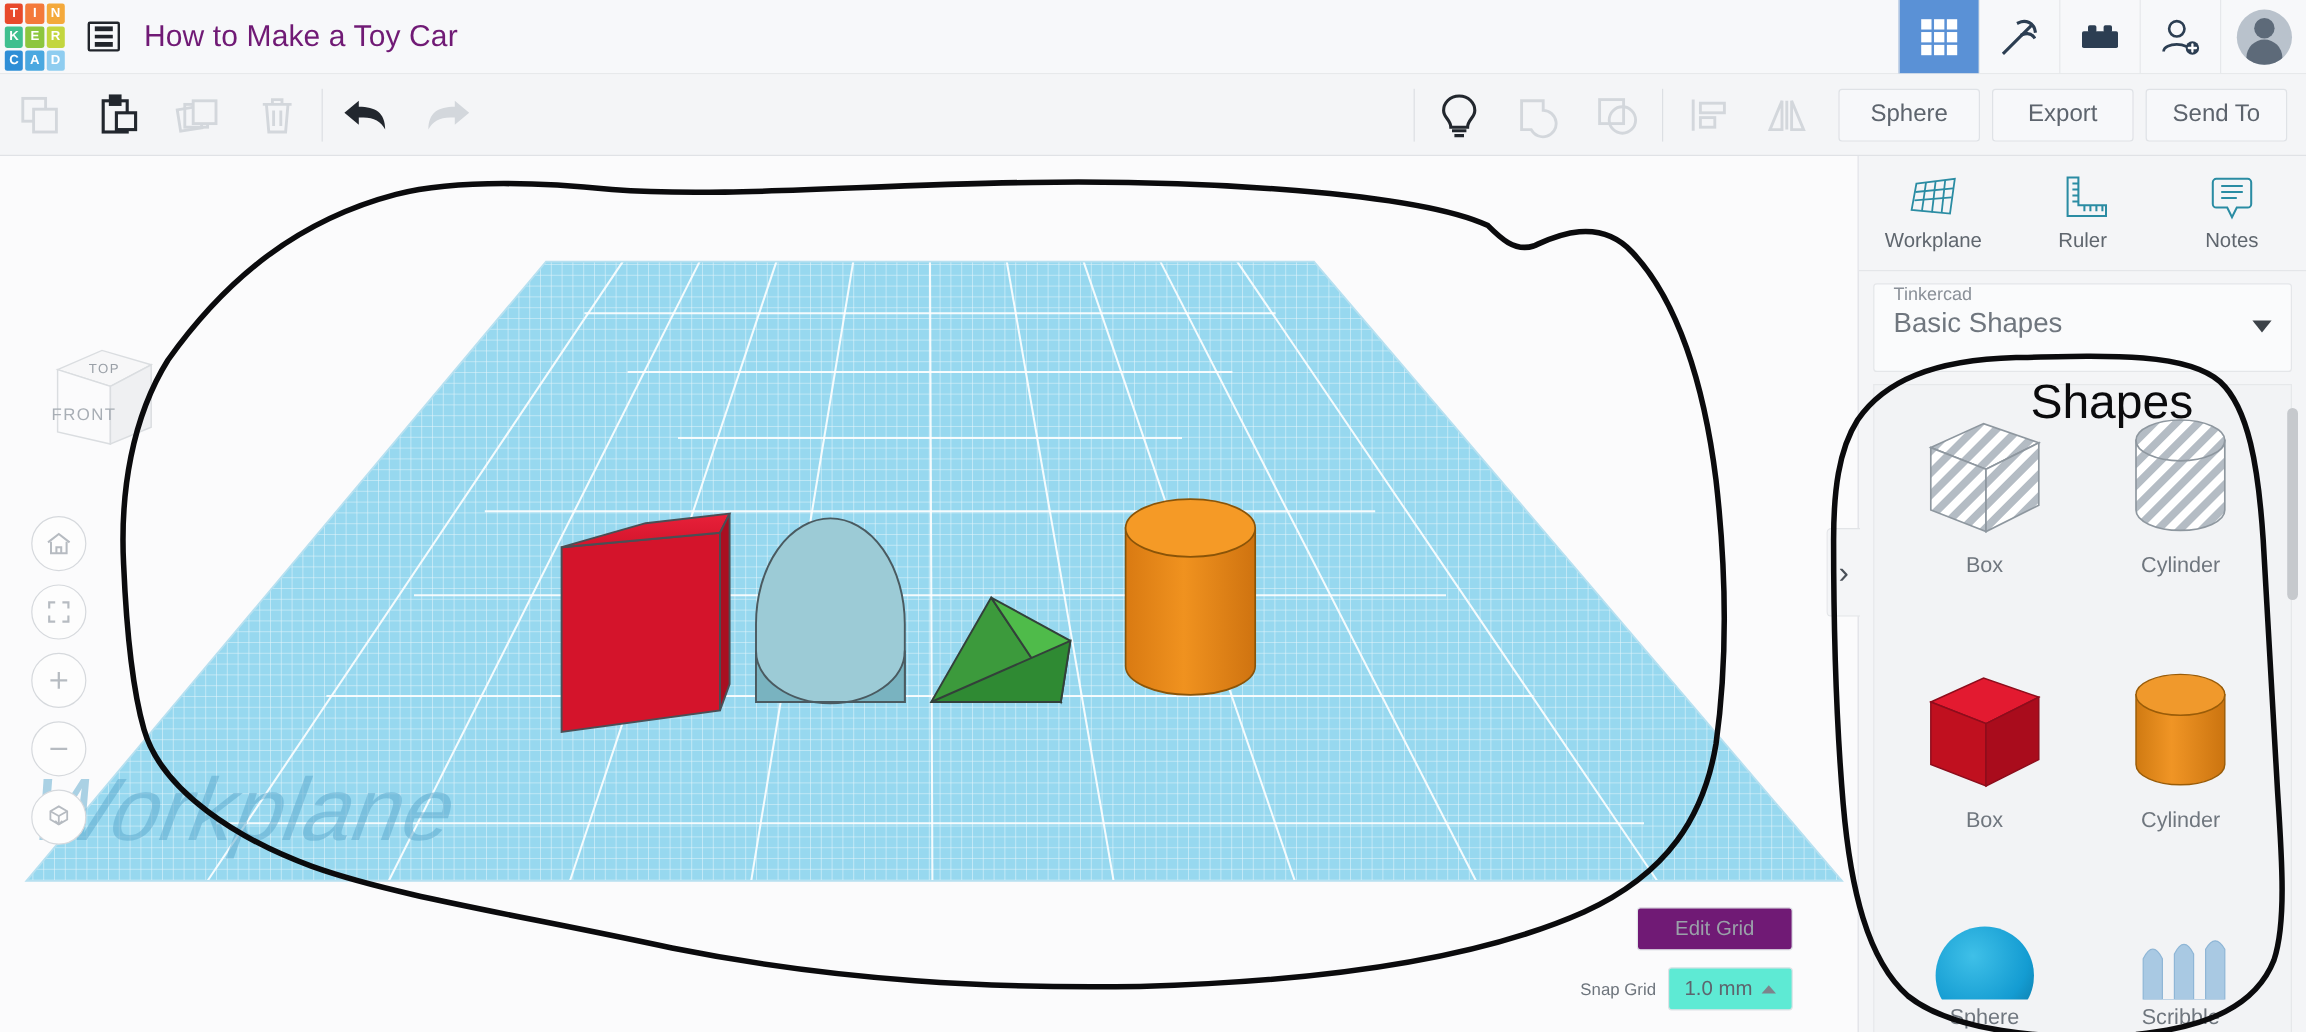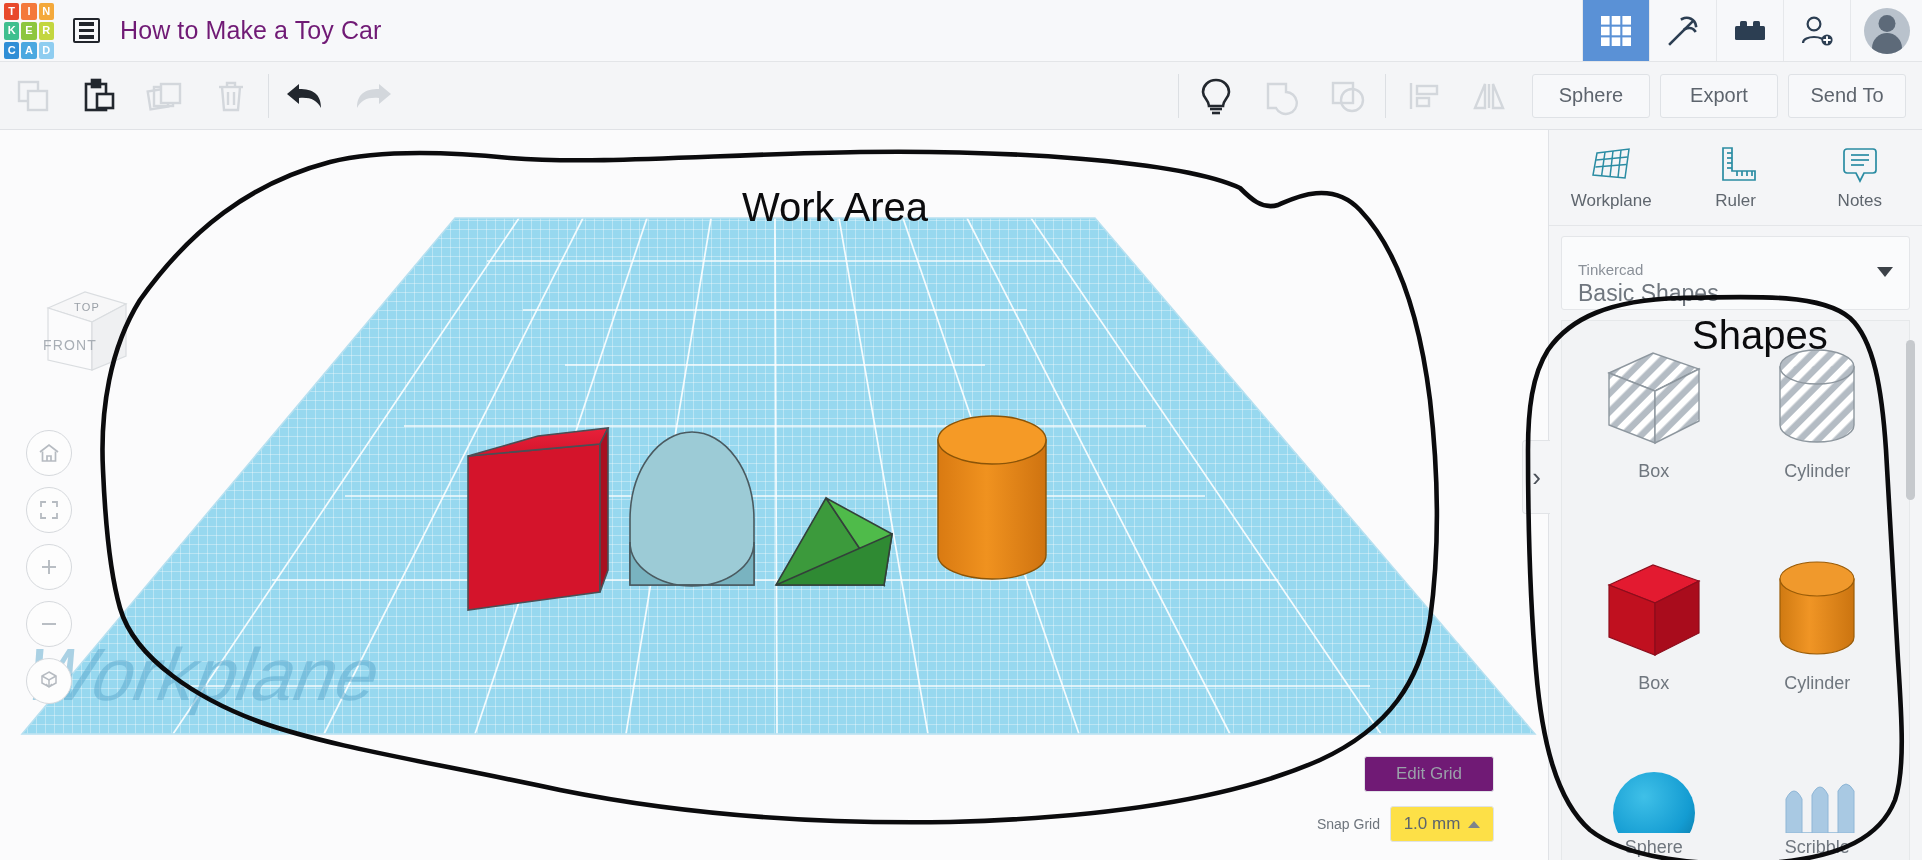--- a/index.html
+++ b/index.html
@@ -115,21 +115,21 @@
     border: 1px solid #e1e4e8; background: #701a75;
     color: #9aa1a9; font-size: 17px; border-radius: 3px;
     display: flex; align-items: center; justify-content: center; cursor: pointer;
   }
   .snapgrid {
     position: absolute; right: 54px; bottom: 18px;
     display: flex; align-items: center; gap: 10px;
   }
   .snapgrid-label { color: #6d747c; font-size: 14px; }
   .snapgrid-select {
-    width: 104px; height: 36px; border: 1px solid #dfe2e6; background: #fde047;
+    width: 104px; height: 36px; border: 1px solid #dfe2e6; background: #5eead4;
     border-radius: 3px; display: flex; align-items: center; justify-content: center;
     gap: 8px; color: #5d646d; font-size: 17px; cursor: pointer;
   }
   .caret-up { width: 0; height: 0; border-left: 6px solid transparent; border-right: 6px solid transparent; border-bottom: 7px solid #7d848c; }
 
   
   .rpanel {
     position: absolute; right: 0; top: 130px; width: 374px; height: 730px;
     background: #f4f5f7; border-left: 1px solid #e0e2e6;
   }
@@ -137,21 +137,21 @@
     height: 96px; display: flex; align-items: center; border-bottom: 1px solid #e4e6e9;
     background: #f4f5f7;
   }
   .rp-tool {
     flex: 1; display: flex; flex-direction: column; align-items: center; gap: 5px; cursor: pointer;
   }
   .rp-tool-label { font-size: 17px; color: #5f666e; }
   .selector {
     margin: 10px 12px 0 12px; height: 74px;
     background: #fafbfc; border: 1px solid #e4e6e9; border-radius: 3px;
-    padding: 24px 16px; position: relative; cursor: pointer;
+    padding: 0 16px; position: relative; cursor: pointer;
   }
   .sel-sub { font-size: 15px; color: #8a9098; }
   .sel-main { font-size: 23px; color: #6f767e; margin-top: 2px; }
   .sel-caret {
     position: absolute; right: 16px; top: 30px;
     width: 0; height: 0; border-left: 8px solid transparent;
     border-right: 8px solid transparent; border-top: 10px solid #3c4248;
   }
   .shapes-area {
     position: absolute; left: 12px; right: 12px; top: 190px; bottom: 0;
@@ -674,17 +674,16 @@
                C720,154 600,165 510,158 Z"></path>
 
       <path fill="none" stroke="#0b0b0d" stroke-width="4.6" stroke-linecap="round" stroke-linejoin="round" d="M1680,298 C1610,300 1570,318 1548,350
                C1532,375 1528,410 1528,450 C1528,520 1530,600 1536,670
                C1542,740 1556,800 1590,830 C1625,858 1700,868 1780,862
                C1840,856 1880,838 1895,800 C1905,770 1902,720 1898,660
                C1894,590 1890,520 1886,450 C1882,390 1874,340 1850,318
                C1822,294 1760,296 1680,298 Z"></path>
     </svg>
 
-    <div class="annot-text" id="annot-work-area">Work Area</div>
     <div class="annot-text" id="annot-shapes">Shapes</div>
   </div>
 
 </div>
 
 </body></html>

